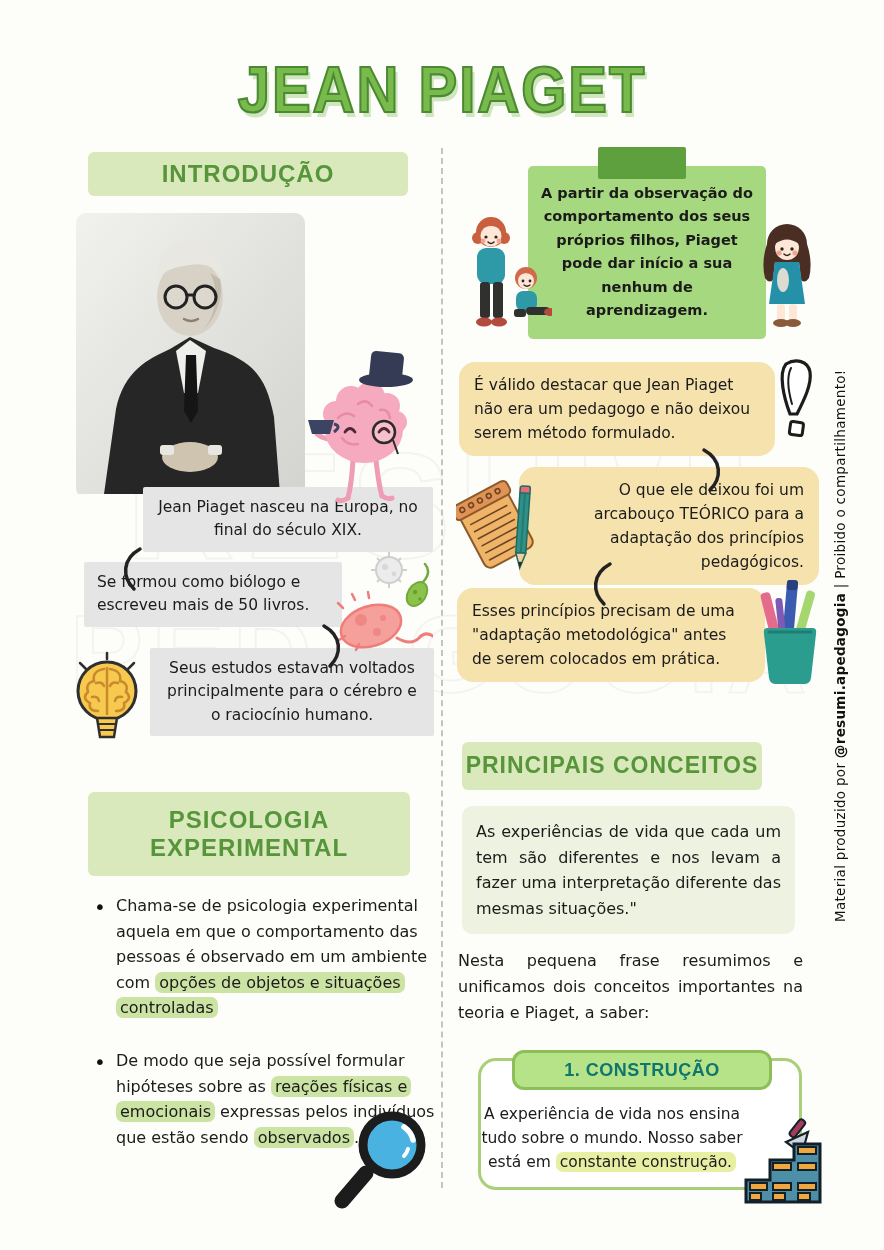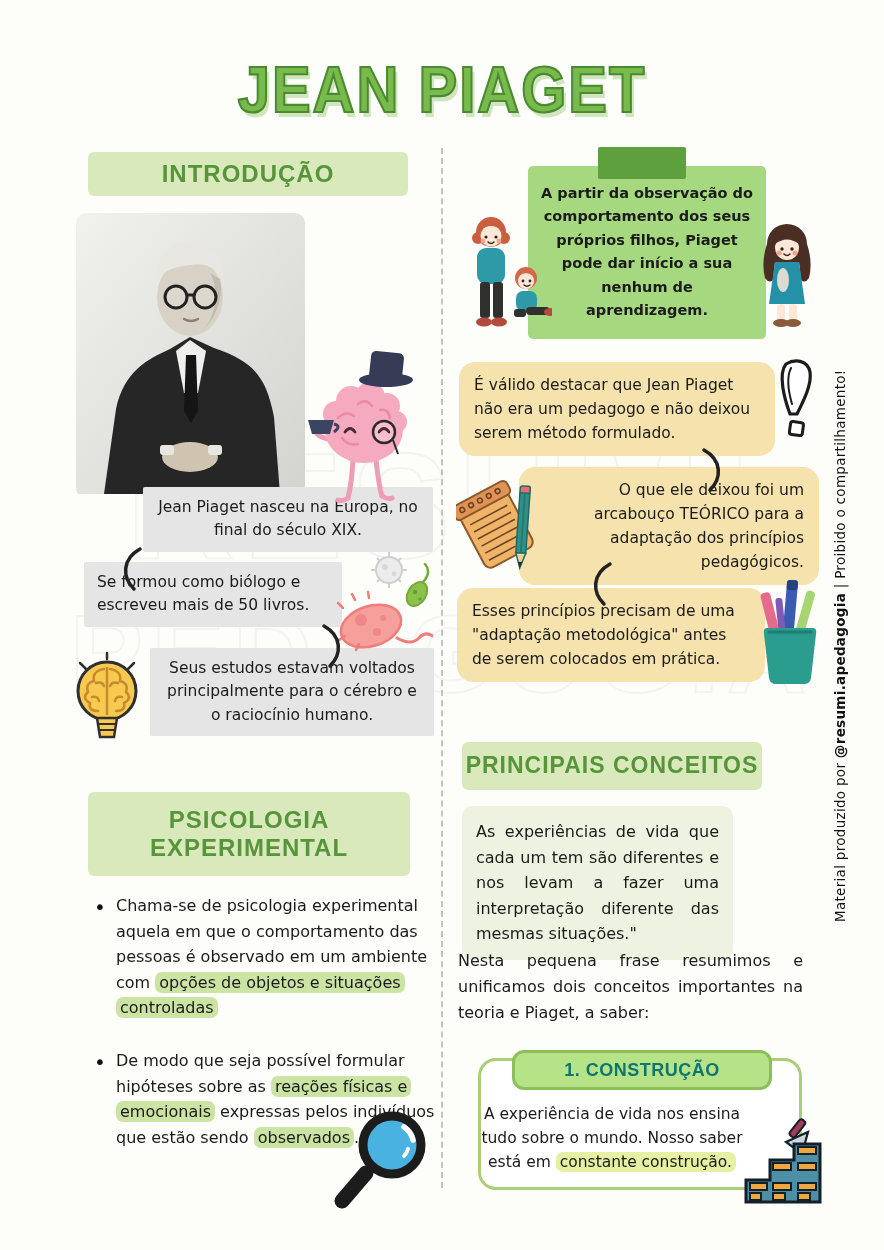--- a/index.html
+++ b/index.html
@@ -52,21 +52,21 @@
   .board {
     position:absolute; left:528px; top:166px; width:238px; min-height:166px;
     background:#a6d87f; border-radius:5px; padding:16px 12px;
     font-size:14.5px; font-weight:700; line-height:1.62; text-align:center; z-index:2;
   }
   .board-tab {
     position:absolute; left:598px; top:147px; width:88px; height:32px;
     background:#5fa03e; z-index:3; border-radius:2px;
   }
   .quote-box {
-    position:absolute; left:462px; top:806px; width:271px; min-height:120px;
+    position:absolute; left:462px; top:806px; width:333px; min-height:120px;
     background:#eef2e1; border-radius:10px; padding:13px 14px;
     font-size:16px; line-height:1.6; text-align:justify; z-index:2; font-weight:500;
   }
   .paragraph {
     position:absolute; left:458px; top:948px; width:345px;
     font-size:16px; line-height:1.62; text-align:justify; z-index:2; font-weight:500;
   }
   .bullet {
     position:absolute; left:88px; width:344px; padding-left:28px;
     font-size:16px; line-height:1.6; z-index:2; font-weight:500;

